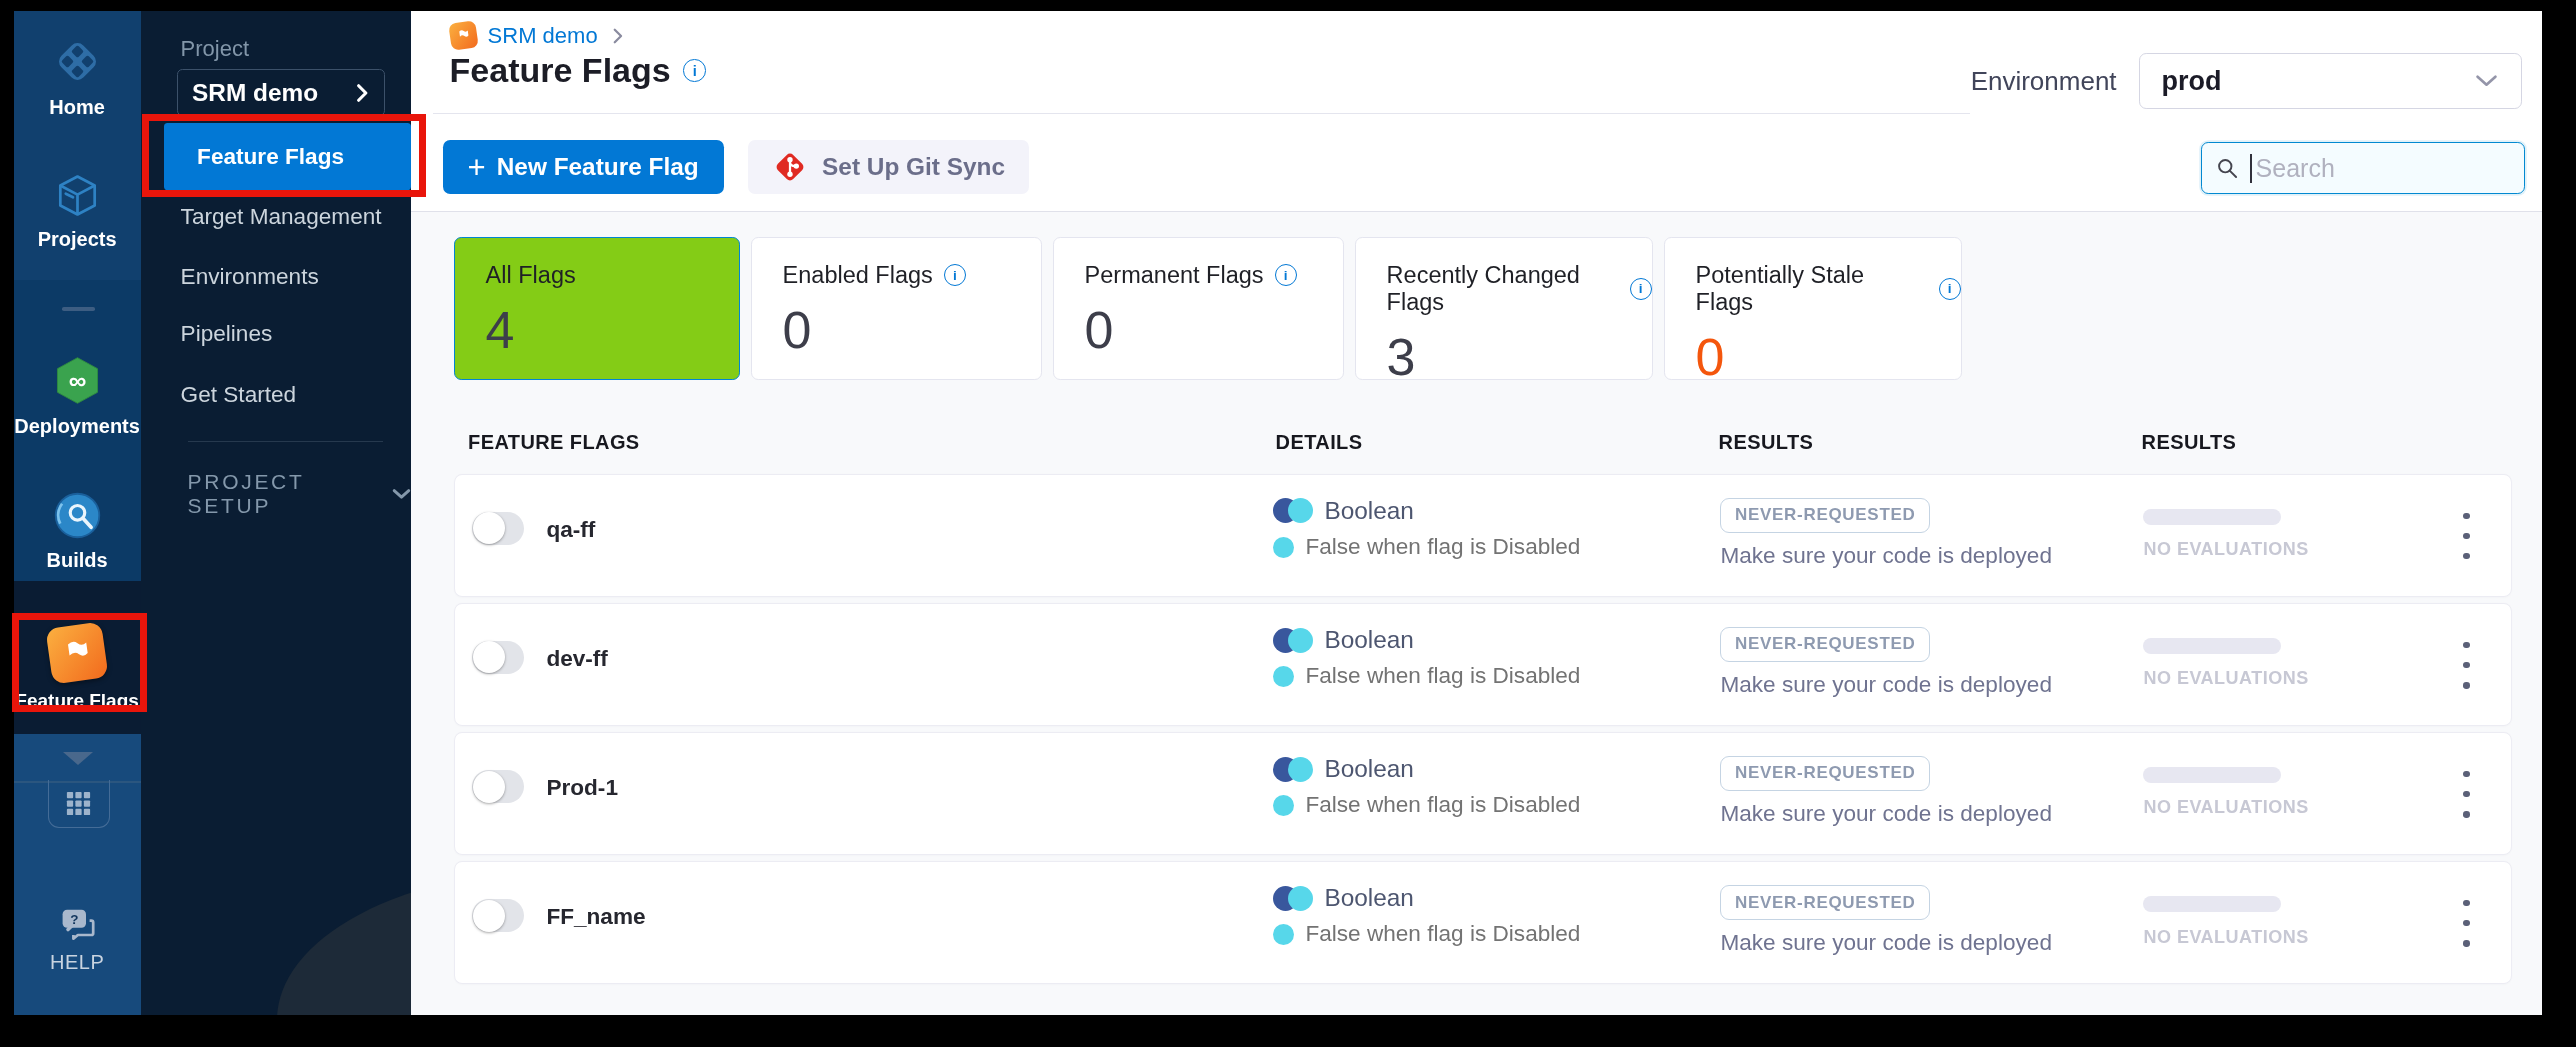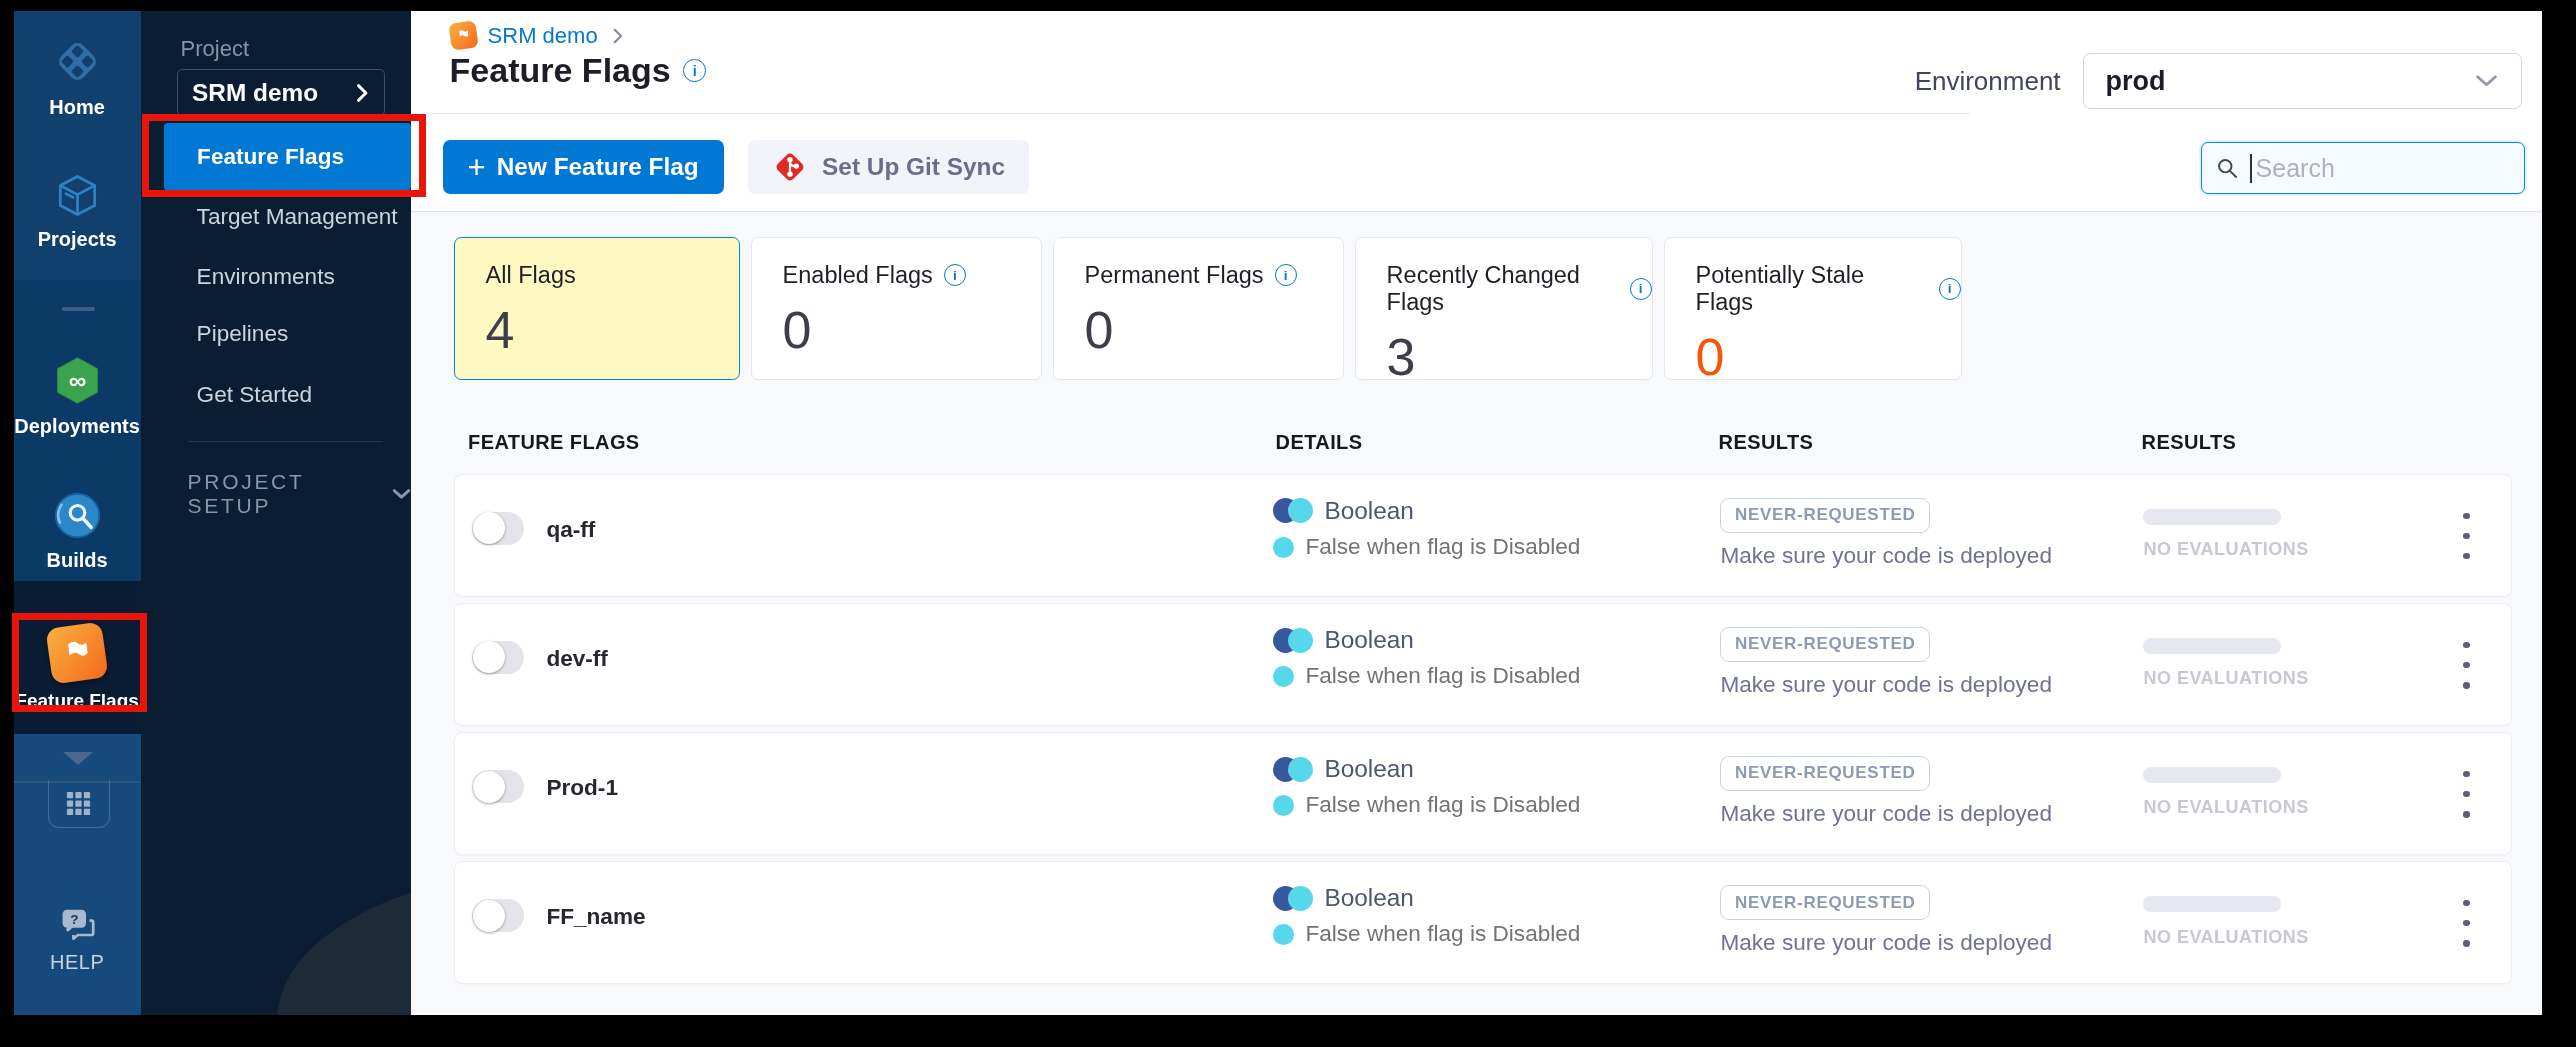--- a/index.html
+++ b/index.html
@@ -23,56 +23,56 @@
   .grid-tab{position:absolute;left:34px;top:769px;width:60px;height:47px;border:1.8px solid #446c97;border-top:none;border-radius:0 0 11px 11px;display:flex;align-items:center;justify-content:center;}
   .help-wrap{position:absolute;left:0;top:897px;width:100%;display:flex;flex-direction:column;align-items:center;}
   .help-label{color:#c9d4e0;font-size:20px;font-weight:400;letter-spacing:0.5px;margin-top:7.2px;}
 
   
   .sidebar{position:relative;width:270px;flex:0 0 270px;background:#0a1d33;overflow:hidden;}
   .sb-wave{position:absolute;left:136px;bottom:-154px;width:560px;height:298px;background:#1d2a38;border-radius:50%;}
   .sb-project-label{position:absolute;left:40px;top:25px;color:#8296a9;font-size:22px;text-align:right;}
   .sb-project-box{position:absolute;left:36px;top:58px;width:208px;height:47px;border:0.9px solid #3c516a;border-radius:5.4px;display:flex;align-items:center;padding:0 14.5px;box-sizing:border-box;color:#fff;}
   .sb-project-name{font-size:24.4px;font-weight:700;flex:1;}
-  .sb-item{position:absolute;left:0;width:100%;color:#ccd5dd;font-size:22.6px;padding-left:56px;box-sizing:border-box;cursor:pointer;}
+  .sb-item{position:absolute;left:0;width:100%;color:#ccd5dd;font-size:22.6px;padding-left:40px;box-sizing:border-box;cursor:pointer;}
   .sb-item-selected{position:absolute;left:23.5px;top:112px;width:247px;height:67px;background:#0278d5;border-radius:3.6px;display:flex;align-items:center;padding-left:33px;box-sizing:border-box;color:#fff;font-size:22.6px;font-weight:700;}
   .sb-divider{position:absolute;left:47px;top:430px;width:195px;height:0.9px;background:#26394e;}
   .sb-setup{position:absolute;left:47px;top:459px;color:#8498ab;font-size:21px;letter-spacing:2.7px;display:flex;align-items:center;cursor:pointer;}
 
   
   .main{position:relative;flex:1;background:#fff;display:flex;flex-direction:column;overflow:hidden;}
   .main-header{position:relative;height:200px;background:#fff;flex:0 0 200px;}
   .breadcrumb{position:absolute;left:39px;top:11px;display:flex;align-items:center;gap:11px;}
   .bc-flag{width:27px;height:27px;border-radius:7.2px;background:linear-gradient(135deg,#fbb040,#f26a1d);transform:rotate(-8deg);display:flex;align-items:center;justify-content:center;}
   .bc-link{color:#0278d5;font-size:22px;cursor:pointer;}
   .bc-sep{margin-left:3.6px;}
   .title-row{position:absolute;left:39px;top:40px;display:flex;align-items:center;gap:12.7px;}
   .page-title{font-size:34px;font-weight:700;color:#1c1d26;}
   .info-icon{width:22.6px;height:22.6px;border:1.8px solid #0278d5;border-radius:50%;color:#0278d5;font-size:14.5px;font-weight:700;display:inline-flex;align-items:center;justify-content:center;box-sizing:border-box;flex:0 0 auto;}
   .info-icon::after{content:"i";}
   .hdr-divider{position:absolute;left:22.6px;top:102px;width:1537px;height:0.9px;background:#e4e5ee;}
   .env-wrap{position:absolute;right:20px;top:42px;display:flex;align-items:center;gap:22px;}
   .env-label{color:#41455a;font-size:26px;}
-  .env-select{width:439px;height:56px;border:0.9px solid #d5d6e3;border-radius:7.2px;background:#fff;display:flex;align-items:center;padding:0 22px;box-sizing:border-box;cursor:pointer;}
+  .env-select{width:383px;height:56px;border:0.9px solid #d5d6e3;border-radius:7.2px;background:#fff;display:flex;align-items:center;padding:0 22px;box-sizing:border-box;cursor:pointer;}
   .env-value{flex:1;font-size:27px;font-weight:600;color:#1b1b27;}
   .toolbar{position:absolute;left:32px;top:129px;display:flex;gap:24.4px;}
   .btn-primary{height:54px;padding:0 25px;background:#0278d5;border-radius:7.2px;display:flex;align-items:center;color:#fff;font-size:24.4px;font-weight:700;cursor:pointer;border:none;}
   .btn-plus{font-size:31px;font-weight:400;margin-right:11px;line-height:1;}
   .btn-secondary{height:54px;padding:0 23.5px;background:#f3f3fa;border-radius:7.2px;display:flex;align-items:center;color:#6b6e8a;font-size:24.4px;font-weight:700;cursor:pointer;border:none;gap:14.5px;}
   .git-icon{width:36px;height:36px;display:block;}
   .search-box{position:absolute;right:17px;top:131px;width:324px;height:52px;border:1.8px solid #0289d1;border-radius:7.2px;background:#f4fcff;display:flex;align-items:center;padding:0 14.5px;box-sizing:border-box;box-shadow:0 0 0 1.8px rgba(2,137,209,.12);}
   .search-caret{width:1.8px;height:29px;background:#30313c;margin:0 1.8px 0 11px;}
   .search-input{border:none;outline:none;background:transparent;font-size:25px;color:#30313c;width:100%;font-family:"Liberation Sans",sans-serif;}
   .search-input::placeholder{color:#b0b1bf;}
   .main-header{border-bottom:0.9px solid #e0e1ea;}
 
   .content{flex:1;background:#f8f9fb;padding:25px 0 0 43px;box-sizing:border-box;overflow:hidden;}
   .cards{display:flex;gap:11px;}
   .stat-card{height:143px;background:#fff;border:0.9px solid #e4e5ef;border-radius:7.2px;box-sizing:border-box;padding:23.5px 0 0 31px;cursor:pointer;}
-  .stat-card.selected{background:#fef9c3;border:1.8px solid #0184d3;}
+  .stat-card.selected{background:#84cc16;border:1.8px solid #0184d3;}
   .stat-label-row{display:flex;align-items:center;gap:11px;}
   .stat-label{font-size:23.5px;color:#1f2026;}
   .stat-value{font-size:52px;color:#3d3e4a;margin-top:11px;}
   .stat-value.stale{color:#f4560d;}
   .card-info{width:22px;height:22px;font-size:13.6px;}
 
   .tbl-headers{position:relative;height:23.5px;margin-top:51px;}
   .tbl-h{position:absolute;top:0;font-size:20px;font-weight:700;color:#17181f;letter-spacing:0.4px;}
   .rows{margin-top:20px;display:flex;flex-direction:column;gap:8.1px;}
   .row-card{position:relative;height:121px;width:2056px;margin-left:1.8px;background:#fff;border-radius:7.2px;box-shadow:0 0 0 0.9px #ececf3,0 0.9px 2.7px rgba(40,41,61,.05);}

